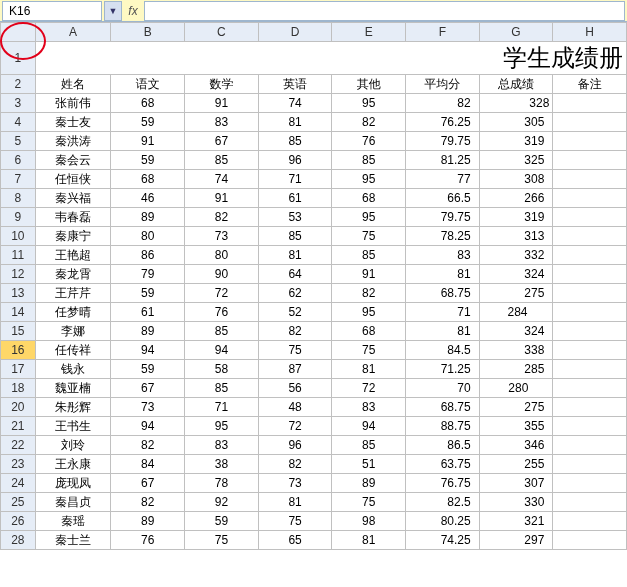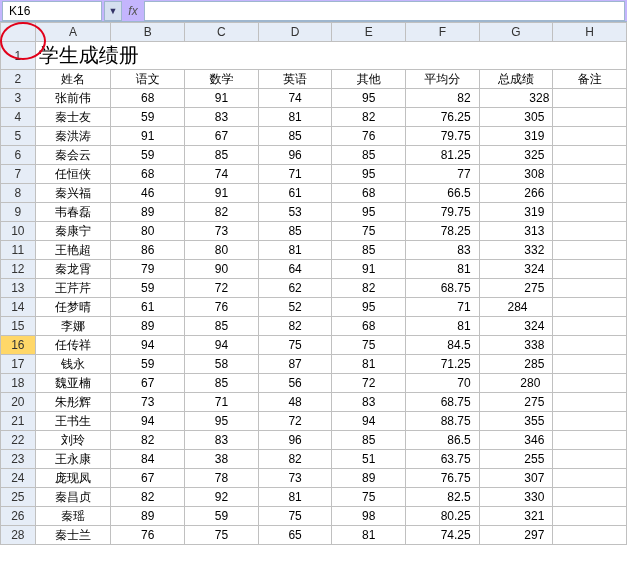--- a/index.html
+++ b/index.html
@@ -1,32 +1,32 @@
 <!DOCTYPE html>
 <html><head>
 <meta charset="utf-8">
 <style>
   * { box-sizing: border-box; }
   html, body { margin: 0; padding: 0; font-family: "SimSun", "Microsoft YaHei", sans-serif; font-size: 12px; color: #000; background: #fff; }
-  .formula-bar { display: flex; align-items: center; height: 22px; border-bottom: 1px solid #9eb6ce; background: #c4b5fd; }
+  .formula-bar { display: flex; align-items: center; height: 22px; border-bottom: 1px solid #9eb6ce; background: #fef9c3; }
   .name-box { width: 100px; height: 20px; display: flex; align-items: center; padding: 0 6px; background: #fff; border: 1px solid #9eb6ce; margin: 0 2px; }
   .name-drop { width: 18px; height: 20px; display: flex; align-items: center; justify-content: center; background: #d6e0f0; border: 1px solid #9eb6ce; }
   .fx-label { width: 22px; text-align: center; font-style: italic; color: #555; }
   .fx-input { flex: 1; height: 20px; background: #fff; border: 1px solid #9eb6ce; margin-right: 2px; padding: 0 4px; }
   .grid-wrap { width: 627px; }
   table { border-collapse: collapse; table-layout: fixed; width: 100%; }
   th, td { border: 1px solid #c0c0c0; height: 19px; padding: 0 3px; overflow: hidden; white-space: nowrap; }
   thead th { background: #e6edf7; color: #333; font-weight: normal; text-align: center; }
   .row-head { background: #e6edf7; text-align: center; width: 32px; color: #333; }
   .row-head.sel { background: #ffd768; }
   .corner { background: #e6edf7; width: 32px; }
   .col-A { width: 70px; } .col-B, .col-C, .col-D, .col-E, .col-F, .col-G { width: 68px; } .col-H { width: 68px; }
   td.cell { text-align: center; }
   td.cell.name { text-align: center; }
-  tr.title-row td.title-cell { font-size: 20px; text-align: left; font-family: "SimSun"; }
+  tr.title-row td.title-cell { font-size: 24px; text-align: right; font-family: "SimSun"; }
   .circle-mark { position: absolute; left: 0; top: 22px; width: 46px; height: 38px; border: 2px solid #e2001a; border-radius: 50%; pointer-events: none; }
   .container { position: relative; }
 </style>
 </head>
 <body>
 
 <div class="container">
 
   <div class="formula-bar">
     <div class="name-box">K16</div>
@@ -247,21 +247,21 @@
             <td class="cell"></td>
           </tr>
           <tr>
             <td class="row-head">18</td>
             <td class="cell name">魏亚楠</td>
             <td class="cell" style="text-align: center;">67</td>
             <td class="cell" style="text-align: center;">85</td>
             <td class="cell" style="text-align: center;">56</td>
             <td class="cell" style="text-align: center;">72</td>
             <td class="cell" style="text-align: right; padding-right: 8px;">70</td>
-            <td class="cell" style="text-align: right; padding-right: 12px;">280</td>
+            <td class="cell" style="text-align: right; padding-right: 24px;">280</td>
             <td class="cell"></td>
           </tr>
           <tr>
             <td class="row-head">20</td>
             <td class="cell name">朱彤辉</td>
             <td class="cell" style="text-align: center;">73</td>
             <td class="cell" style="text-align: center;">71</td>
             <td class="cell" style="text-align: center;">48</td>
             <td class="cell" style="text-align: center;">83</td>
             <td class="cell" style="text-align: right; padding-right: 8px;">68.75</td>

